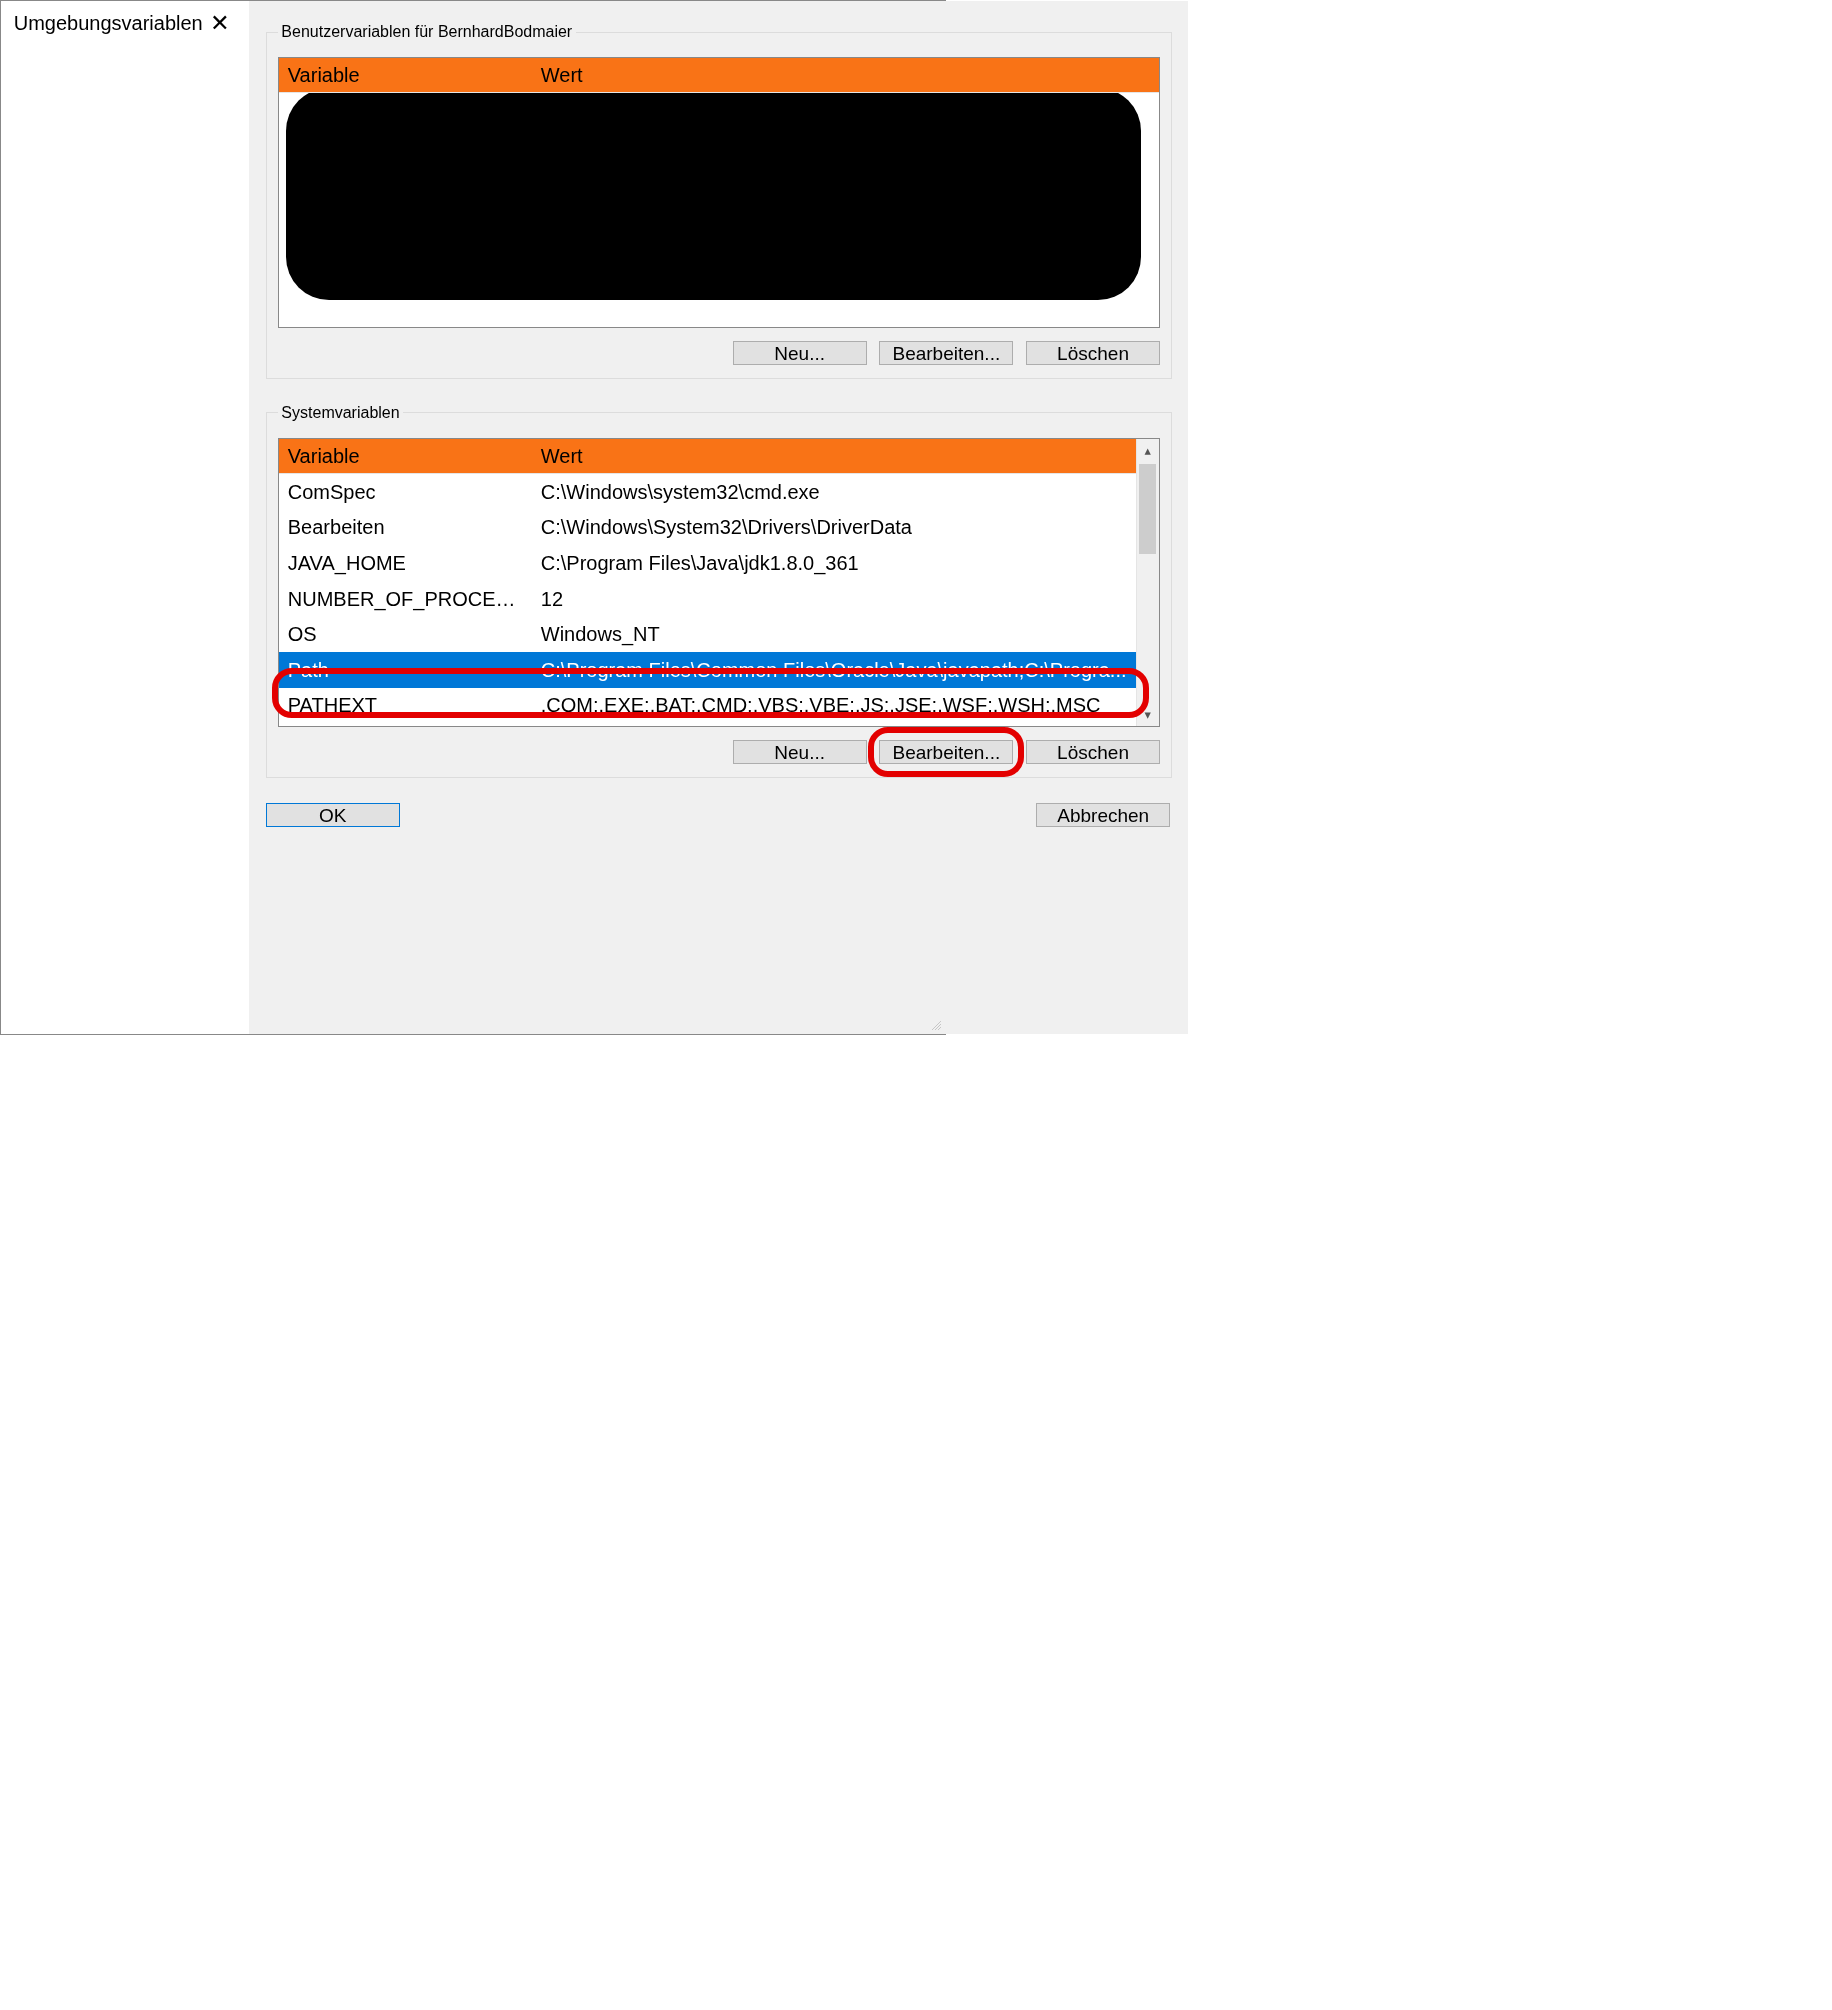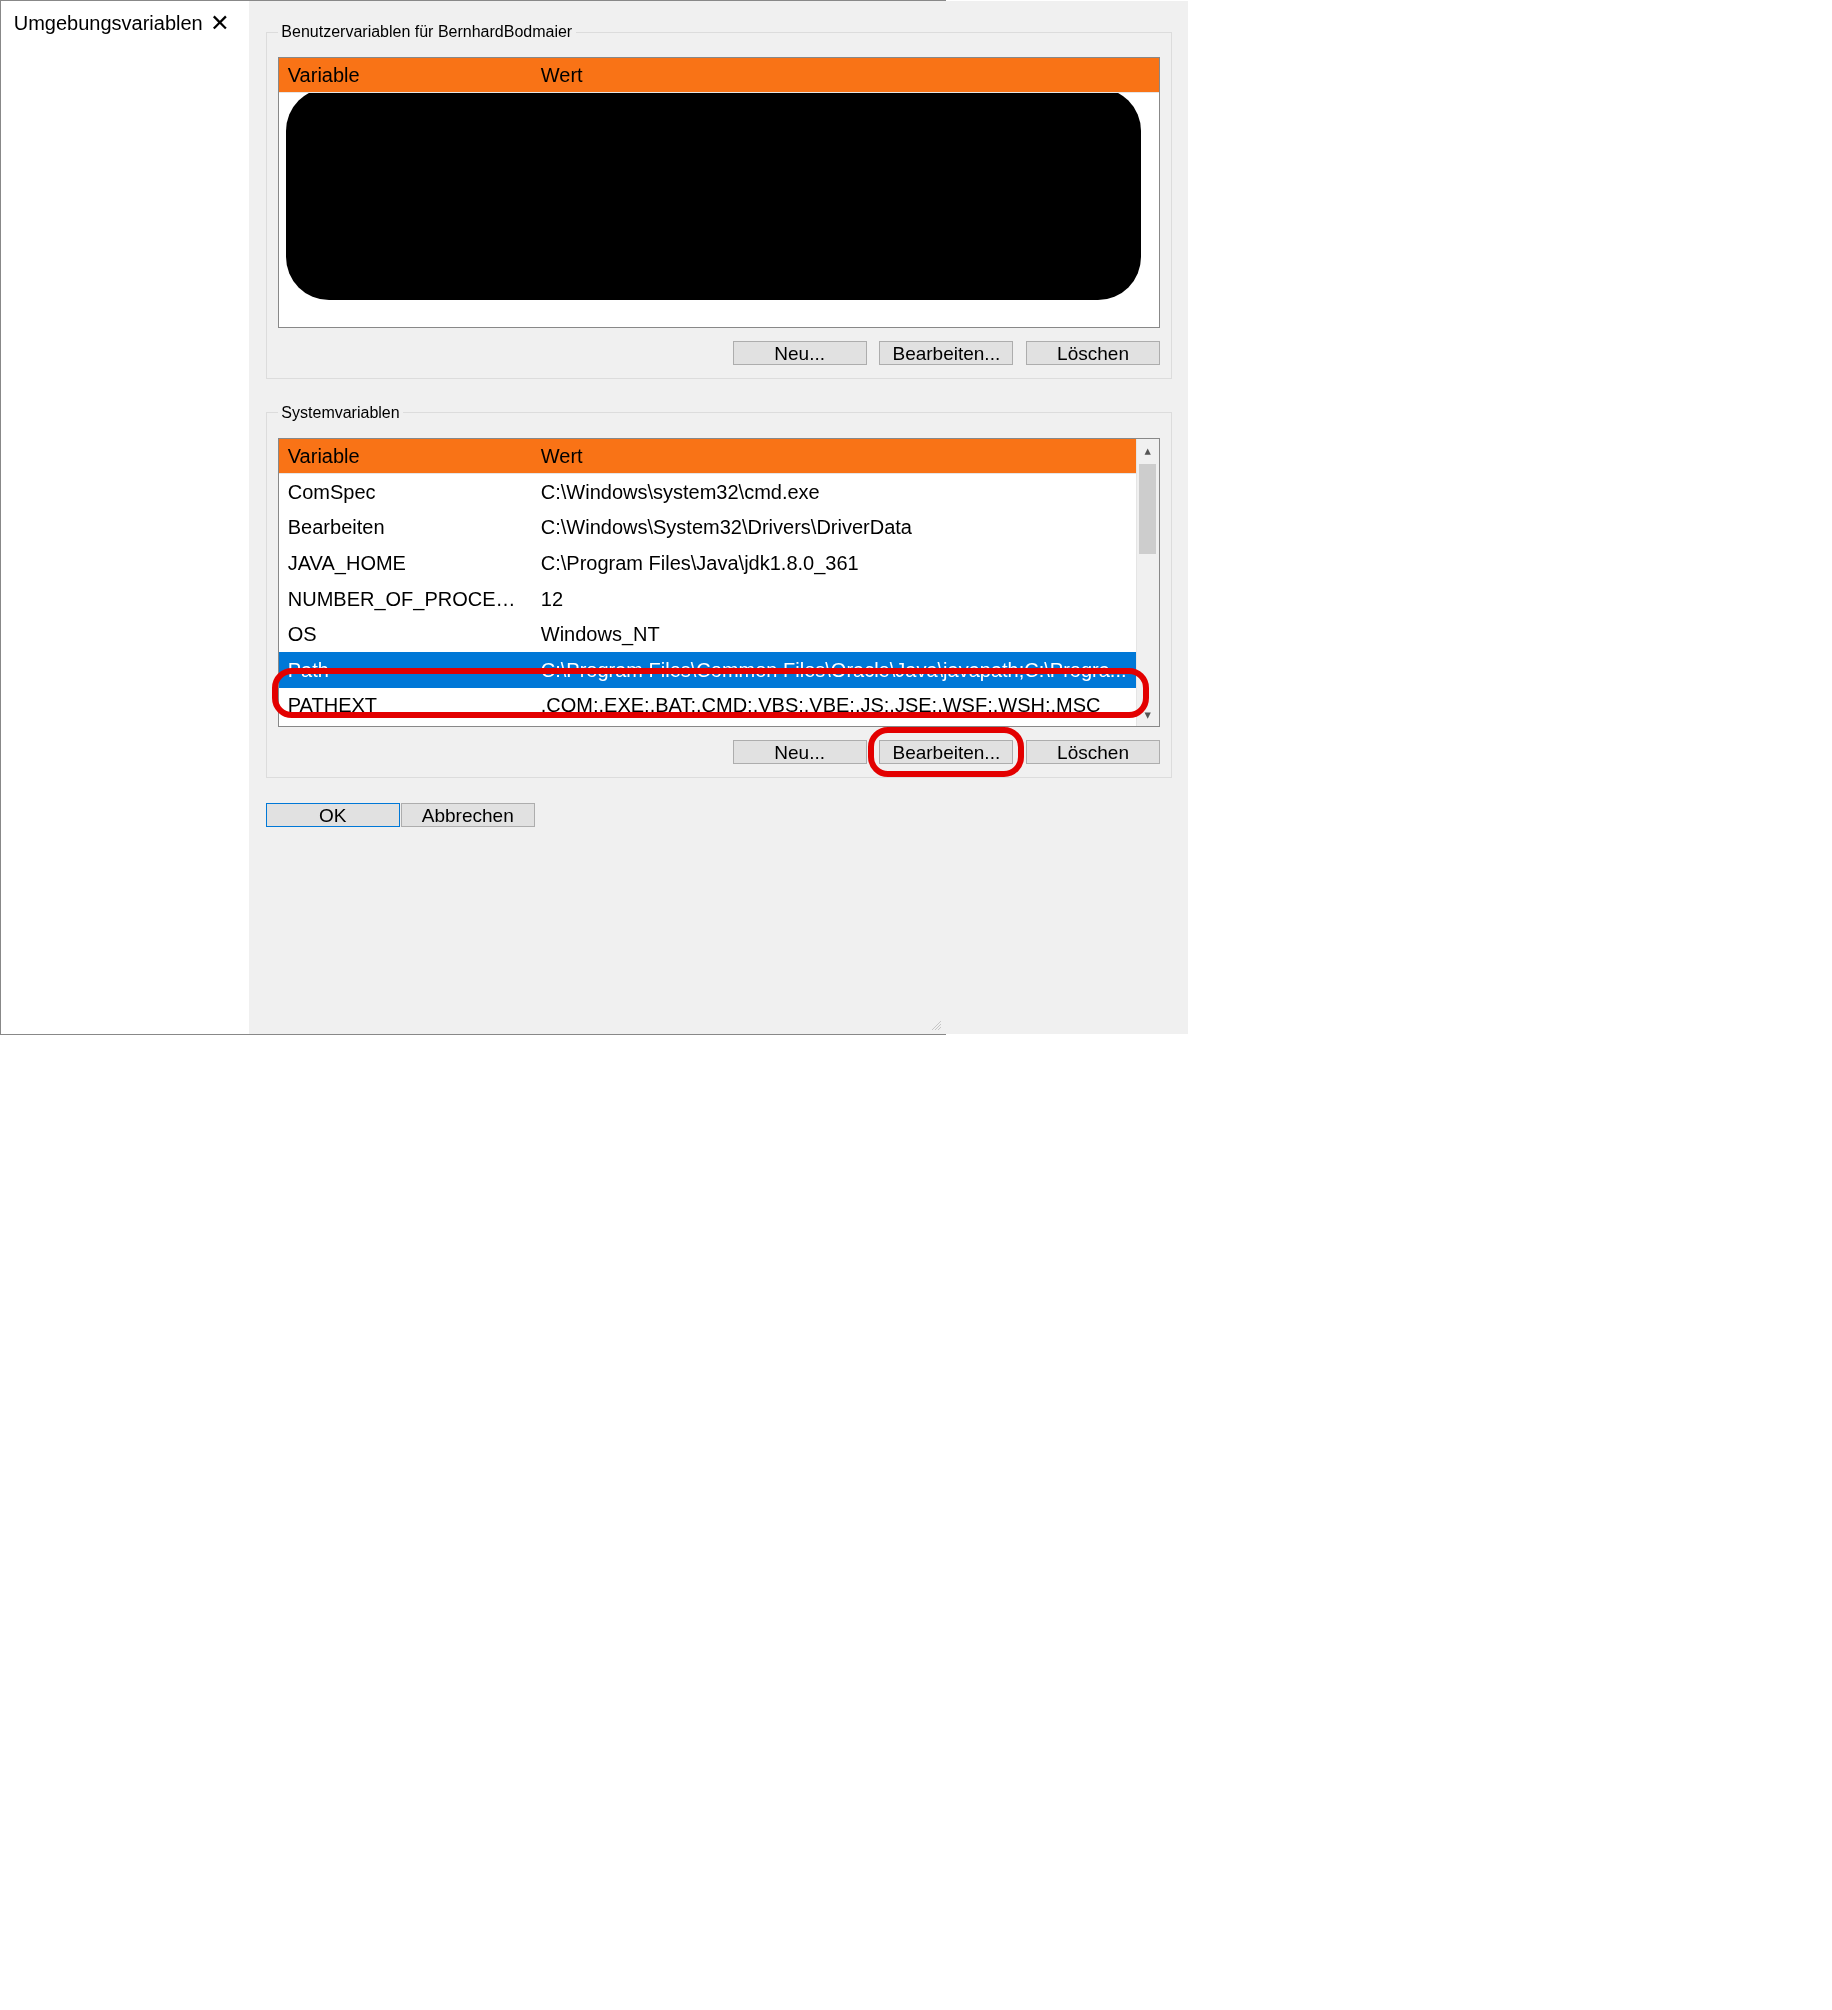--- a/index.html
+++ b/index.html
@@ -105,21 +105,21 @@
     font-size: 19px;
     font-family: inherit;
     cursor: pointer;
   }
   button.winbtn.default {
     border: 1.8px solid #0078d7;
     background: #e1e1e1;
   }
   .footer-btns {
     display: flex;
-    justify-content: flex-start;
+    justify-content: space-between;
     gap: 1px;
     padding-right: 1.8px;
     padding-bottom: 3.6px;
   }
   .sysbody-wrap {
     display: flex;
   }
   .sys-scroll {
     width: 23.5px;
     background: #f0f0f0;

